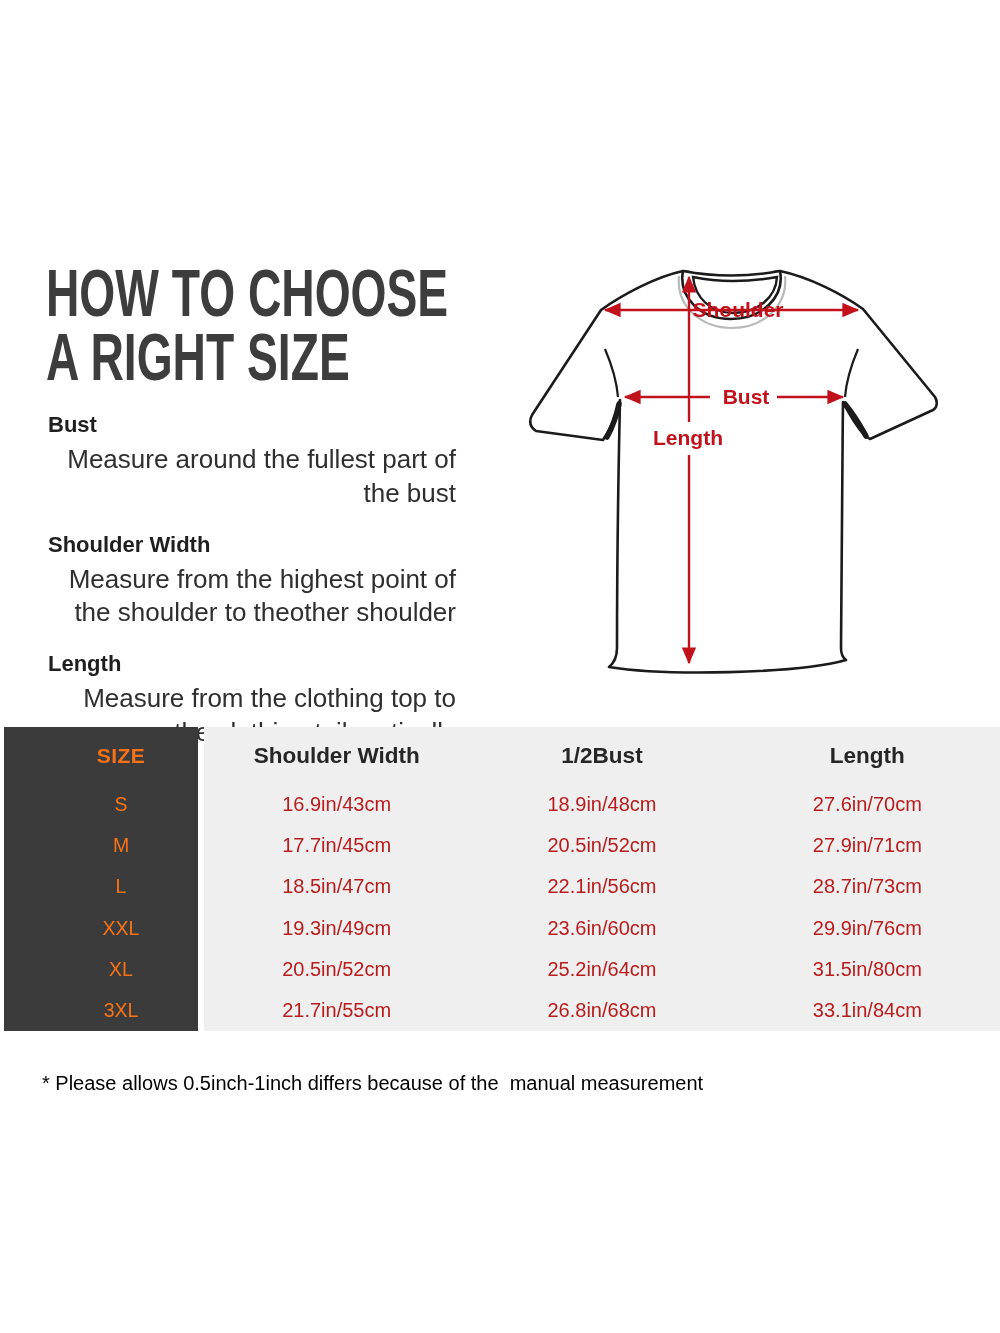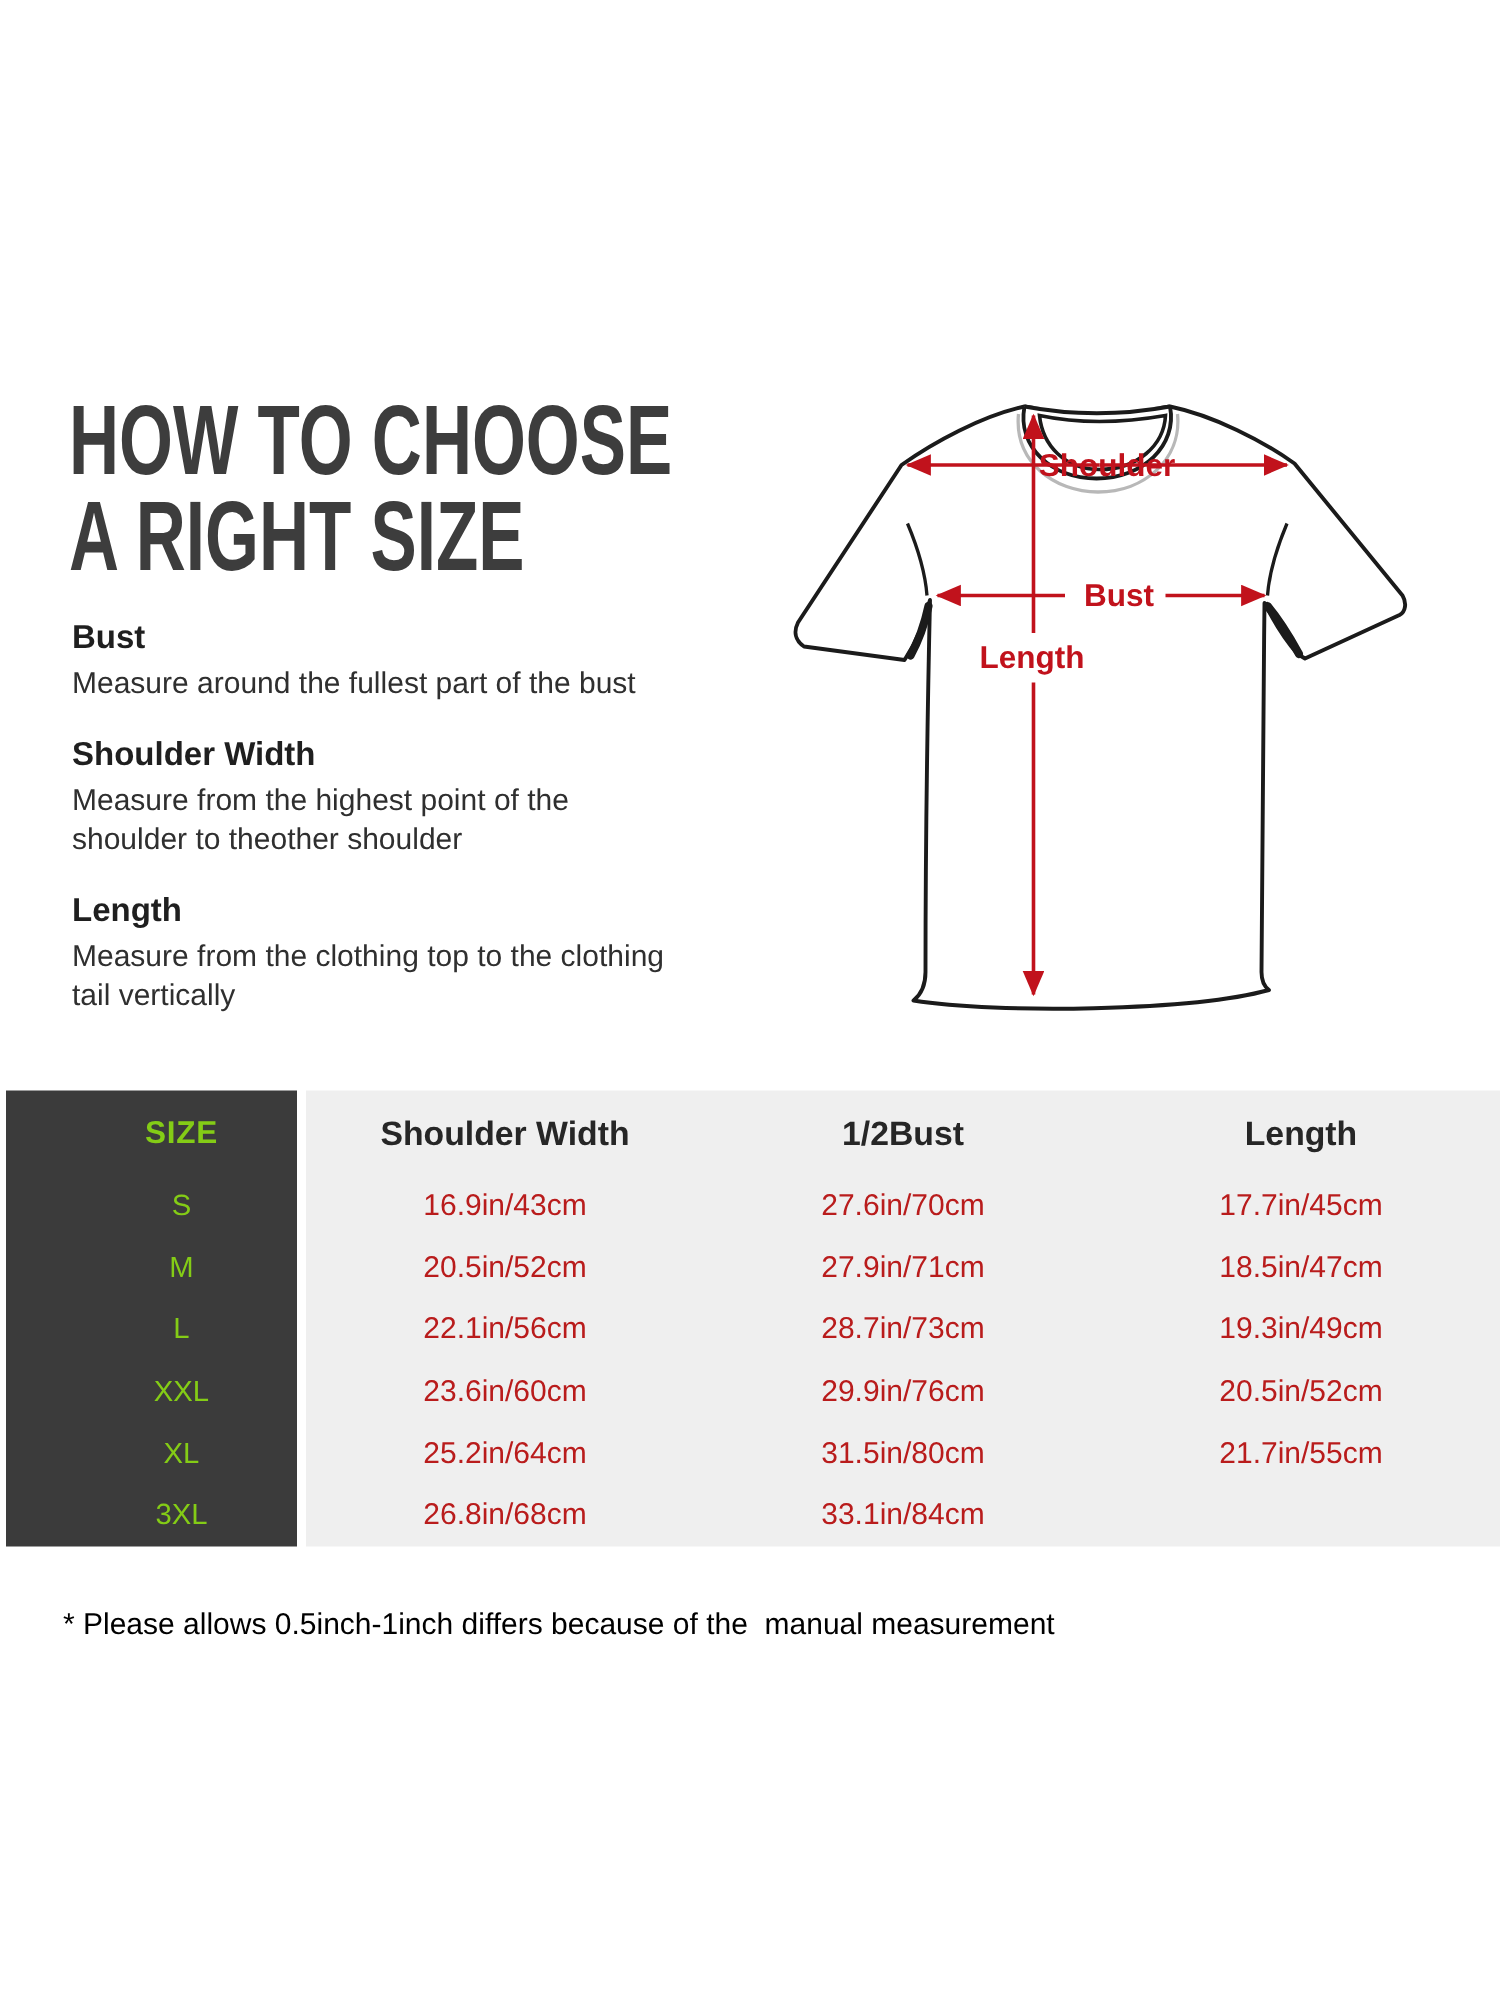--- a/index.html
+++ b/index.html
@@ -6,31 +6,31 @@
   .page{position:relative;width:1000px;height:1333px;background:#ffffff;overflow:hidden;
         font-family:"Liberation Sans","DejaVu Sans",sans-serif;}
 
   
   .title{position:absolute;left:46px;top:261px;transform:scaleX(0.70);transform-origin:left top;
          font-size:66px;line-height:64px;font-weight:bold;color:#3d3d3d;letter-spacing:0px;white-space:nowrap;}
 
   
   .defs{position:absolute;left:48px;top:412px;width:412px;color:#2f2f2f;}
   .defs .term{font-size:22px;font-weight:bold;color:#1f1f1f;margin:0 0 5px 0;}
-  .defs .desc{font-size:20px;line-height:1.3;margin:0 0 21px 0;max-width:408px;}
+  .defs .desc{font-size:26px;line-height:1.3;margin:0 0 21px 0;max-width:408px;text-align:right;}
 
   
   .shirt{position:absolute;left:505px;top:250px;width:440px;height:440px;}
   .shirt text{font-family:"Liberation Sans","DejaVu Sans",sans-serif;font-weight:bold;font-size:21px;}
 
   
   .chart{position:absolute;left:0;top:727px;width:1000px;height:304px;}
   .size-col{position:absolute;left:4px;top:0;bottom:0;width:194px;background:#3b3b3b;
             display:grid;grid-template-rows:57px repeat(6,1fr);}
-  .size-col .cell{display:flex;align-items:center;justify-content:center;color:#84cc16;font-size:19.5px;padding-left:40px;}
+  .size-col .cell{display:flex;align-items:center;justify-content:center;color:#f97316;font-size:19.5px;padding-left:40px;}
   .size-col .cell.head{font-size:21px;font-weight:bold;letter-spacing:0.5px;}
   .val-grid{position:absolute;left:204px;right:0;top:0;bottom:0;background:#efefef;
             display:grid;grid-template-columns:repeat(3,1fr);grid-template-rows:57px repeat(6,1fr);}
   .val-grid .cell{display:flex;align-items:center;justify-content:center;font-size:20px;color:#b91c1c;}
   .val-grid .cell.head{font-size:22.5px;font-weight:bold;color:#262626;}
 
   
   .footnote{position:absolute;left:42px;top:1072px;font-size:20px;color:#000000;white-space:pre-wrap;}
 </style>
 </head>
@@ -110,20 +110,21 @@
       <div class="cell">XXL</div>
       <div class="cell">XL</div>
       <div class="cell">3XL</div>
     </div>
     <div class="val-grid">
       <div class="cell head">Shoulder Width</div>
       <div class="cell head">1/2Bust</div>
       <div class="cell head">Length</div>
 
       <div class="cell">16.9in/43cm</div>
+      <div class="cell">18.9in/48cm</div>
       <div class="cell">27.6in/70cm</div>
 
       <div class="cell">17.7in/45cm</div>
       <div class="cell">20.5in/52cm</div>
       <div class="cell">27.9in/71cm</div>
 
       <div class="cell">18.5in/47cm</div>
       <div class="cell">22.1in/56cm</div>
       <div class="cell">28.7in/73cm</div>
 

